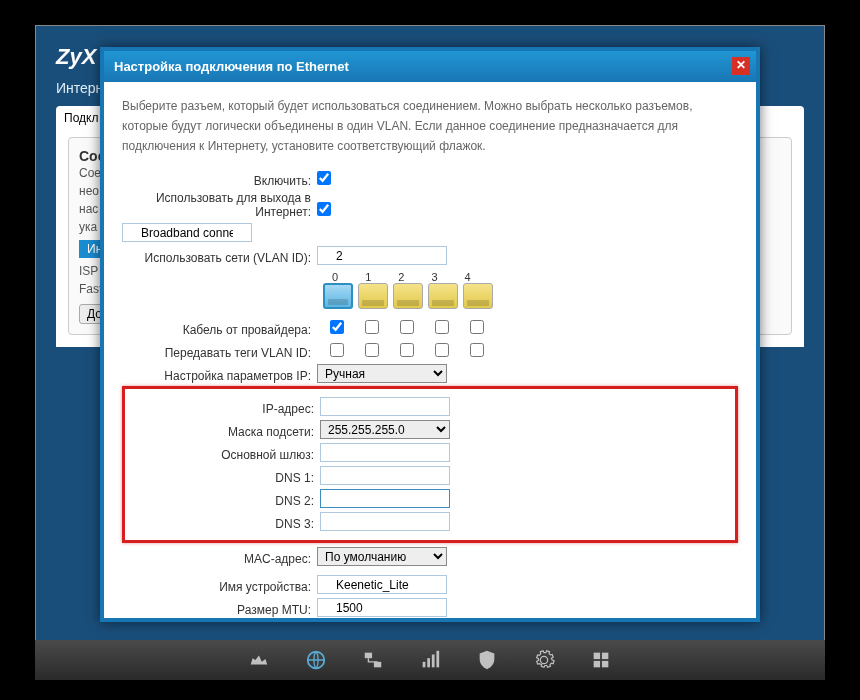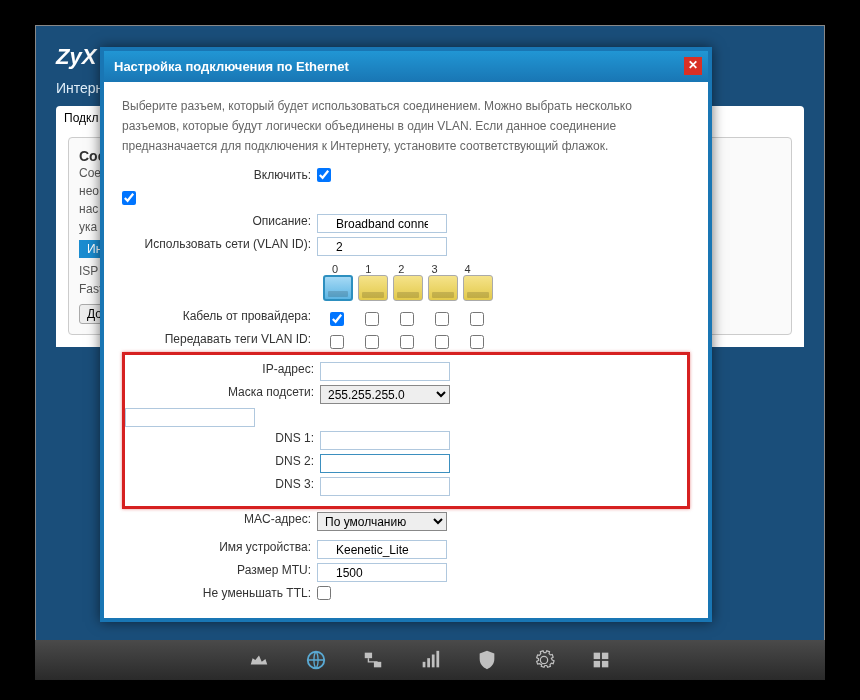--- a/index.html
+++ b/index.html
@@ -7,27 +7,27 @@
 .browser-frame { position: absolute; left: 35px; top: 25px; width: 790px; height: 625px; background: #1a4e7a; border: 1px solid #888; border-radius: 0; }
 .bg-header { color: #fff; padding: 18px 20px 10px; font-size: 22px; font-weight: bold; font-style: italic; }
 .bg-sub { color: #e0eef8; padding: 0 20px 10px; font-size: 14px; }
 .bg-tabs { background: #fff; margin: 0 20px; border-radius: 4px 4px 0 0; padding: 5px 8px 0; }
 .bg-panel { background: #fff; margin: 0 20px; padding: 12px; }
 .bg-panel-inner { border: 1px solid #ccc; border-radius: 4px; padding: 10px; background: #fafafa; }
 .bg-row { color: #555; font-size: 12px; line-height: 18px; }
 .bg-btn { display: inline-block; background: #1a8cd0; color: #fff; padding: 2px 8px; margin: 4px 0; font-size: 12px; }
 .bg-small-btn { display: inline-block; border: 1px solid #aaa; border-radius: 3px; padding: 2px 7px; background: #eee; margin-top: 6px; font-size: 12px; }
 
-.modal-overlay { position: absolute; left: 100px; top: 47px; width: 612px; height: 575px; box-shadow: 0 0 12px rgba(0,0,0,.55); }
+.modal-overlay { position: absolute; left: 100px; top: 47px; width: 660px; height: 575px; box-shadow: 0 0 12px rgba(0,0,0,.55); }
 .modal-head { background: linear-gradient(#2196d4,#1976b4); color: #fff; padding: 8px 10px; font-weight: bold; font-size: 13px; border: 4px solid #1976b4; border-bottom: none; position: relative; }
 .close-btn { position: absolute; right: 6px; top: 6px; width: 18px; height: 18px; background: #d93025; color: #fff; text-align: center; line-height: 17px; font-weight: bold; font-size: 12px; cursor: pointer; }
 .modal-body { background: #fff; border: 4px solid #1976b4; border-top: none; height: 540px; padding: 14px 18px; overflow: hidden; }
 .intro { color: #666; font-size: 12px; line-height: 20px; margin-bottom: 12px; }
 
-.form-row { display: flex; align-items: flex-start; margin: 3px 0; min-height: 20px; }
+.form-row { display: flex; align-items: flex-end; margin: 3px 0; min-height: 20px; }
 .form-row .lbl { width: 195px; text-align: right; padding-right: 6px; color: #333; font-size: 12px; }
 .form-row .ctl { flex: 1; }
 .tin { width: 130px; border: 1px solid #b0c8de; padding: 2px 18px; font-size: 12px; height: 19px; }
 .sel { width: 130px; border: 1px solid #888; padding: 1px 3px; font-size: 12px; height: 19px; background: #eee; }
 .cb { width: 14px; height: 14px; }
 
 .port-nums { display: flex; margin-left: 201px; gap: 27px; font-size: 11px; color: #333; margin-top: 6px; padding-left: 9px; }
 .port-row { display: flex; margin-left: 201px; gap: 5px; }
 .port { width: 30px; height: 26px; border-radius: 3px; border: 1px solid #aaa; background: linear-gradient(#f5e38a,#e2c94a); position: relative; }
 .port.blue { background: linear-gradient(#a5d9f5,#5db5e3); border: 2px solid #2d8fbf; }
@@ -72,24 +72,24 @@
     <div class="close-btn">✕</div>
   </div>
   <div class="modal-body">
     <div class="intro">Выберите разъем, который будет использоваться соединением. Можно выбрать несколько разъемов, которые будут логически объединены в один VLAN. Если данное соединение предназначается для подключения к Интернету, установите соответствующий флажок.</div>
 
     <div class="form-row">
       <div class="lbl">Включить:</div>
       <div class="ctl"><input type="checkbox" class="cb" checked="" style=""></div>
     </div>
     <div class="form-row">
+      <div class="lbl">Использовать для выхода в Интернет:</div>
       <div class="ctl"><input type="checkbox" class="cb" checked="" style=""></div>
     </div>
     <div class="form-row">
-      <div class="lbl">Описание:</div>
       <div class="ctl"><input class="tin" value="Broadband connection" style=""></div>
     </div>
     <div class="form-row">
       <div class="lbl">Использовать сети (VLAN ID):</div>
       <div class="ctl"><input class="tin" value="2" style=""></div>
     </div>
 
     <div class="port-nums">
       <span>0</span>
       <span>1</span>
@@ -120,31 +120,36 @@
       <div class="lbl">Передавать теги VLAN ID:</div>
     </div>
     <div class="cb-grid" style="margin-top:-20px">
       <input type="checkbox" class="cb" style="">
       <input type="checkbox" class="cb" style="">
       <input type="checkbox" class="cb" style="">
       <input type="checkbox" class="cb" style="">
       <input type="checkbox" class="cb" style="">
     </div>
 
+    <div class="form-row" style="margin-top:6px">
+      <div class="lbl">Настройка параметров IP:</div>
+      <div class="ctl"><select class="sel"><option>Ручная</option></select></div>
+    </div>
 
     <div class="red-box">
       <div class="form-row">
         <div class="lbl">IP-адрес:</div>
         <div class="ctl"><input class="tin" value="" style=""></div>
       </div>
       <div class="form-row">
         <div class="lbl">Маска подсети:</div>
         <div class="ctl"><select class="sel"><option>255.255.255.0</option></select></div>
       </div>
       <div class="form-row">
+        <div class="lbl">Основной шлюз:</div>
         <div class="ctl"><input class="tin" value="" style=""></div>
       </div>
       <div class="form-row">
         <div class="lbl">DNS 1:</div>
         <div class="ctl"><input class="tin" value="" style=""></div>
       </div>
       <div class="form-row">
         <div class="lbl">DNS 2:</div>
         <div class="ctl"><input class="tin" style="border-color: rgb(59, 143, 191);" value=""></div>
       </div>

